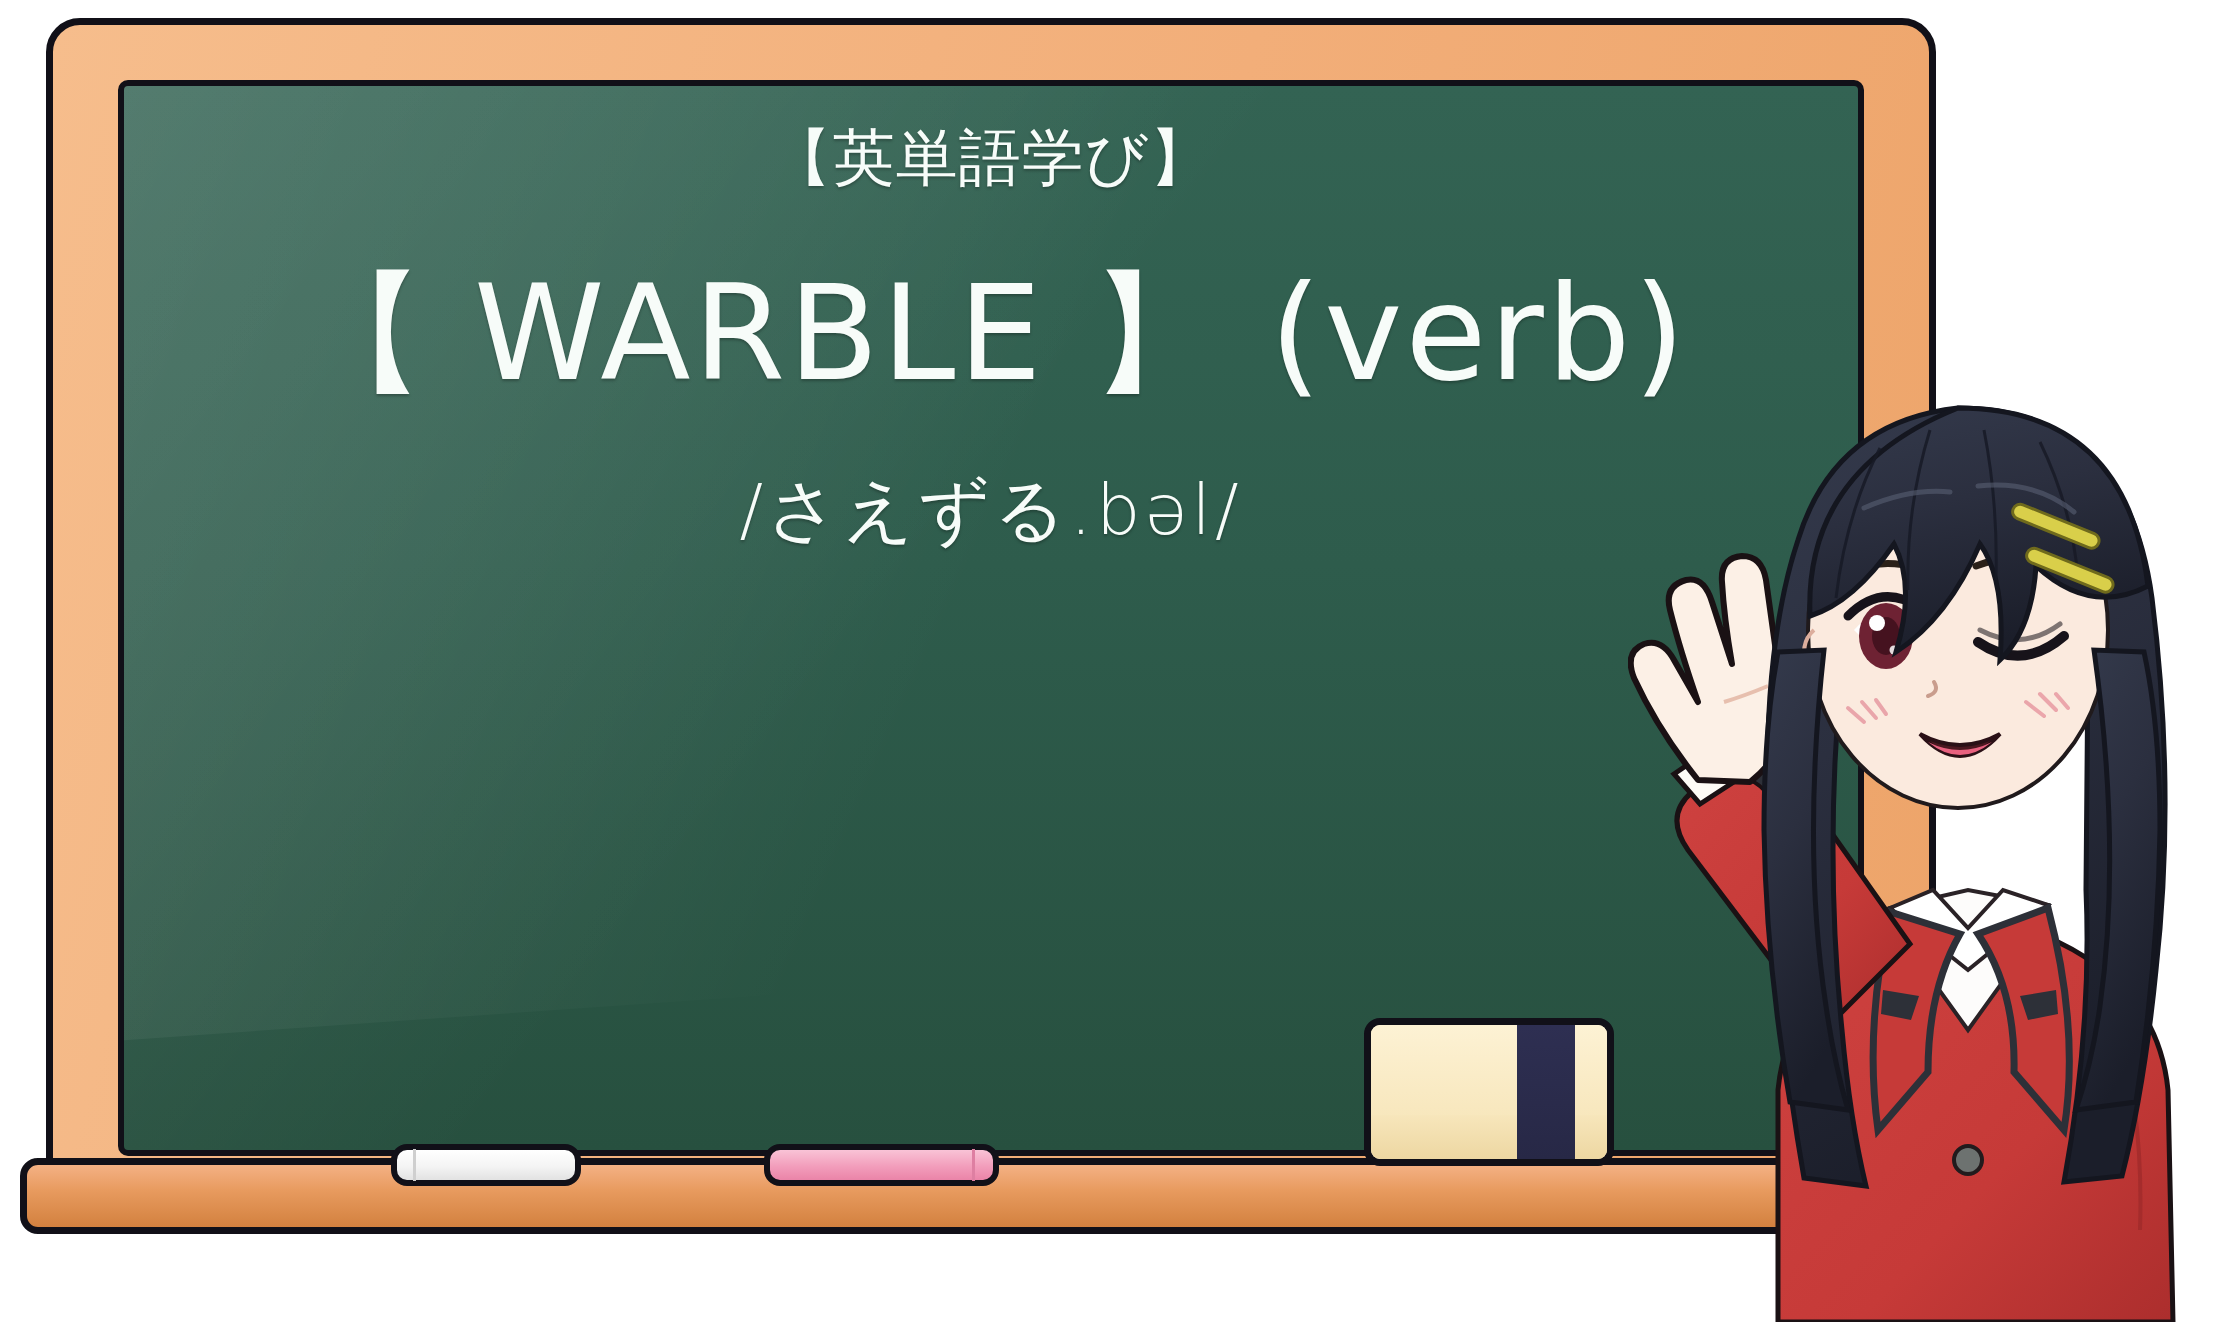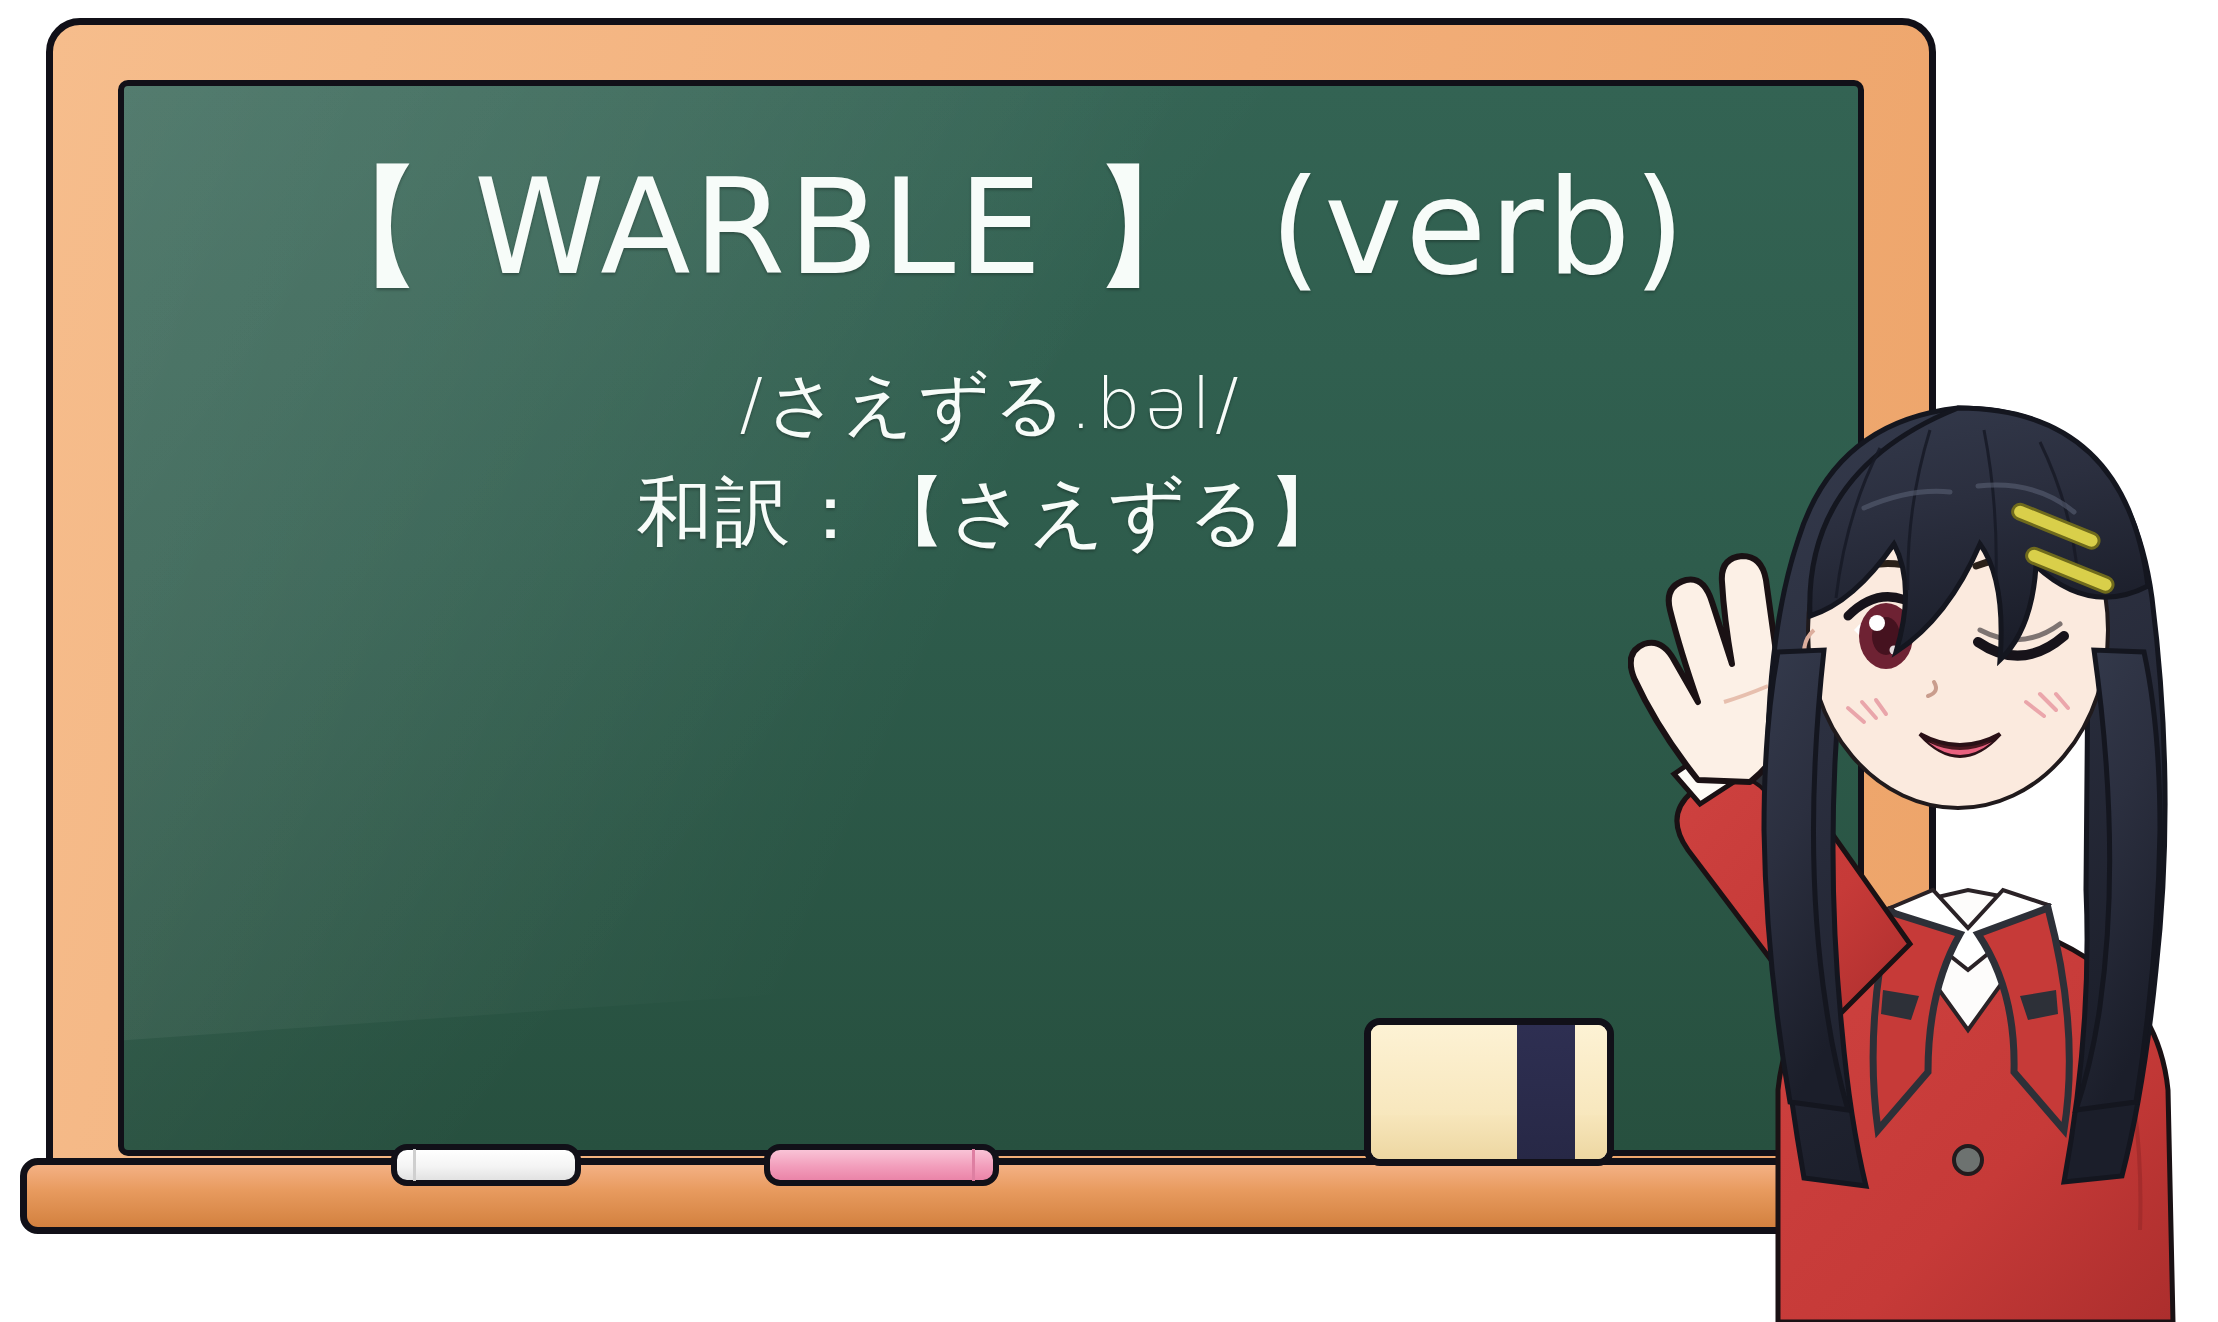--- a/index.html
+++ b/index.html
@@ -165,26 +165,26 @@
 <body>
 
 <div id="board-assembly">
 
   <div id="board-frame"></div>
 
   <div id="chalk-surface">
     <div id="chalk-sheen"></div>
 
     <div id="board-text">
+      <div id="headline">【英単語学び】</div>
 
       <div id="word-line">【 WARBLE 】 (verb)</div>
 
       <div id="ipa-line">/さえずる.bəl/</div>
 
-      <div id="jp-line">和訳：【さえずる】</div>
     </div>
   </div>
 
   <div id="chalk-ledge"></div>
 
   <div id="chalk-white" class="chalk-stick"></div>
   <div id="chalk-pink" class="chalk-stick"></div>
 
   <div id="eraser">
     <div id="eraser-felt"></div>

